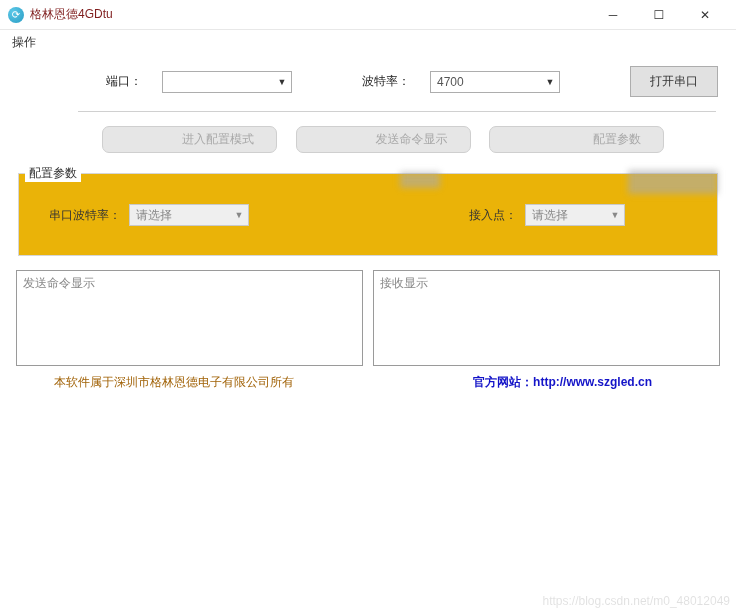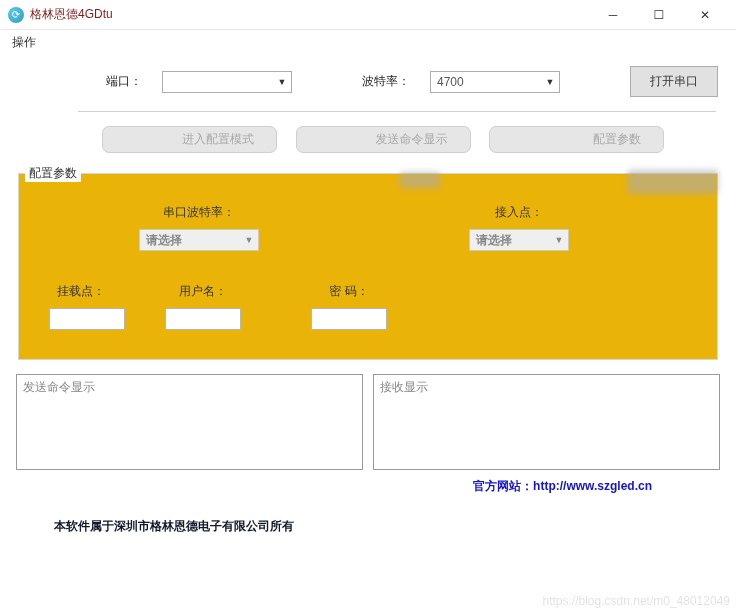--- a/index.html
+++ b/index.html
@@ -10,43 +10,43 @@
 .titlebar .title { flex: 0 0 auto; color: #7f1d1d; }
 .titlebar .spacer { flex: 1; }
 .winbtn { width: 46px; height: 30px; display: flex; align-items: center; justify-content: center; color: #333; }
 .menubar { height: 24px; padding: 0 8px; display: flex; align-items: center; color: #333; }
 .menubar span { padding: 2px 4px; }
 .content { padding: 8px 16px 0 16px; }
 .row1 { display: flex; align-items: center; gap: 20px; padding: 4px 0 14px 90px; }
 .lbl { color: #222; }
 .combo { position: relative; display: inline-flex; align-items: center; background: #fff; border: 1px solid #adadad; height: 22px; padding: 0 22px 0 6px; color: #555; }
 .combo.wide { width: 130px; }
-.combo.mid { width: 120px; font-weight: bold; }
+.combo.mid { width: 120px; }
 .combo .arrow { position: absolute; right: 0; top: 0; bottom: 0; width: 18px; display: flex; align-items: center; justify-content: center; color: #333; font-size: 9px; }
 .combo.disabled { background: #efefef; color: #888; border-color: #c9c9c9; }
 .combo.disabled .arrow { color: #888; }
 .btn { border: 1px solid #adadad; background: #e1e1e1; padding: 4px 22px; color: #333; }
 .btn.big { padding: 6px 19px; }
 .btn.disabled { background: #e6e6e6; color: #a9a9a9; border-color: #cfcfcf; }
 .hr { border: 0; border-top: 1px solid #d0d0d0; margin: 0 4px 14px 62px; }
 .btnrow { display: flex; gap: 0; justify-content: space-between; padding: 0 56px 16px 86px; }
 .btnrow .btn { width: 175px; text-align: right; border-radius: 7px; }
 .groupbox { border: 1px solid #d6d6d6; margin: 4px 2px; padding: 30px 20px 29px 20px; background: #eab308; position: relative; }
 .groupbox .legend { position: absolute; top: -9px; left: 6px; background: #fff; padding: 0 4px; color: #333; }
 .cfgrow { display: flex; align-items: center; margin: 0 10px 32px 10px; }
 .cfgrow:last-child { margin-bottom: 0; }
 .cfglabel { color: #333; }
-.cell { display: flex; align-items: center; gap: 8px; flex-direction: column; }
+.cell { display: flex; align-items: center; gap: 8px; }
 .txt { border: 1px solid #b5b5b5; background: #fff; height: 22px; padding: 0 4px; }
 .txt.s { width: 76px; }
 .txt.ip { width: 172px; }
 .bottomrow { display: flex; gap: 10px; margin-top: 14px; }
 .textarea { flex: 1; border: 1px solid #9a9a9a; height: 96px; padding: 4px 6px; color: #888; background: #fff; }
 .footer { display: flex; margin-top: 8px; padding: 0 8px; }
-.footer .left { font-weight: bold; color: #0f172a; flex: 1; padding-left: 30px; margin-top: 40px; }
+.footer .left { font-weight: normal; color: #a16207; flex: 1; padding-left: 30px; }
 .footer .right { color: #1414c8; font-weight: bold; padding-right: 60px; }
 .blur { position: absolute; background: rgba(170,170,170,0.6); filter: blur(3px); }
 .blur1 { top: 172px; left: 400px; width: 40px; height: 16px; }
 .blur2 { top: 170px; right: 18px; width: 90px; height: 24px; }
 .watermark { position: absolute; right: 6px; bottom: 4px; color: rgba(0,0,0,0.12); font-size: 12px; }
 </style>
 </head>
 <body>
 
 <div class="titlebar">
@@ -101,34 +101,20 @@
       <div class="cell" style="margin-left:120px;">
         <span class="cfglabel">接入点：</span>
         <div class="combo mid disabled" style="width:100px;">
           <span>请选择</span>
           <span class="arrow">▼</span>
         </div>
       </div>
     </div>
 
 
-    <div class="cfgrow" style="margin-bottom:0;">
-      <div class="cell">
-        <span class="cfglabel" style="width:60px;">挂载点：</span>
-        <input class="txt s" value="" style="">
-      </div>
-      <div class="cell" style="margin-left:40px;">
-        <span class="cfglabel">用户名：</span>
-        <input class="txt s" value="" style="">
-      </div>
-      <div class="cell" style="margin-left:70px;">
-        <span class="cfglabel">密  码：</span>
-        <input class="txt s" type="password" value="" style="">
-      </div>
-    </div>
   </div>
 
   <div class="bottomrow">
     <div class="textarea">
       <span>发送命令显示</span>
     </div>
     <div class="textarea">
       <span>接收显示</span>
     </div>
   </div>

